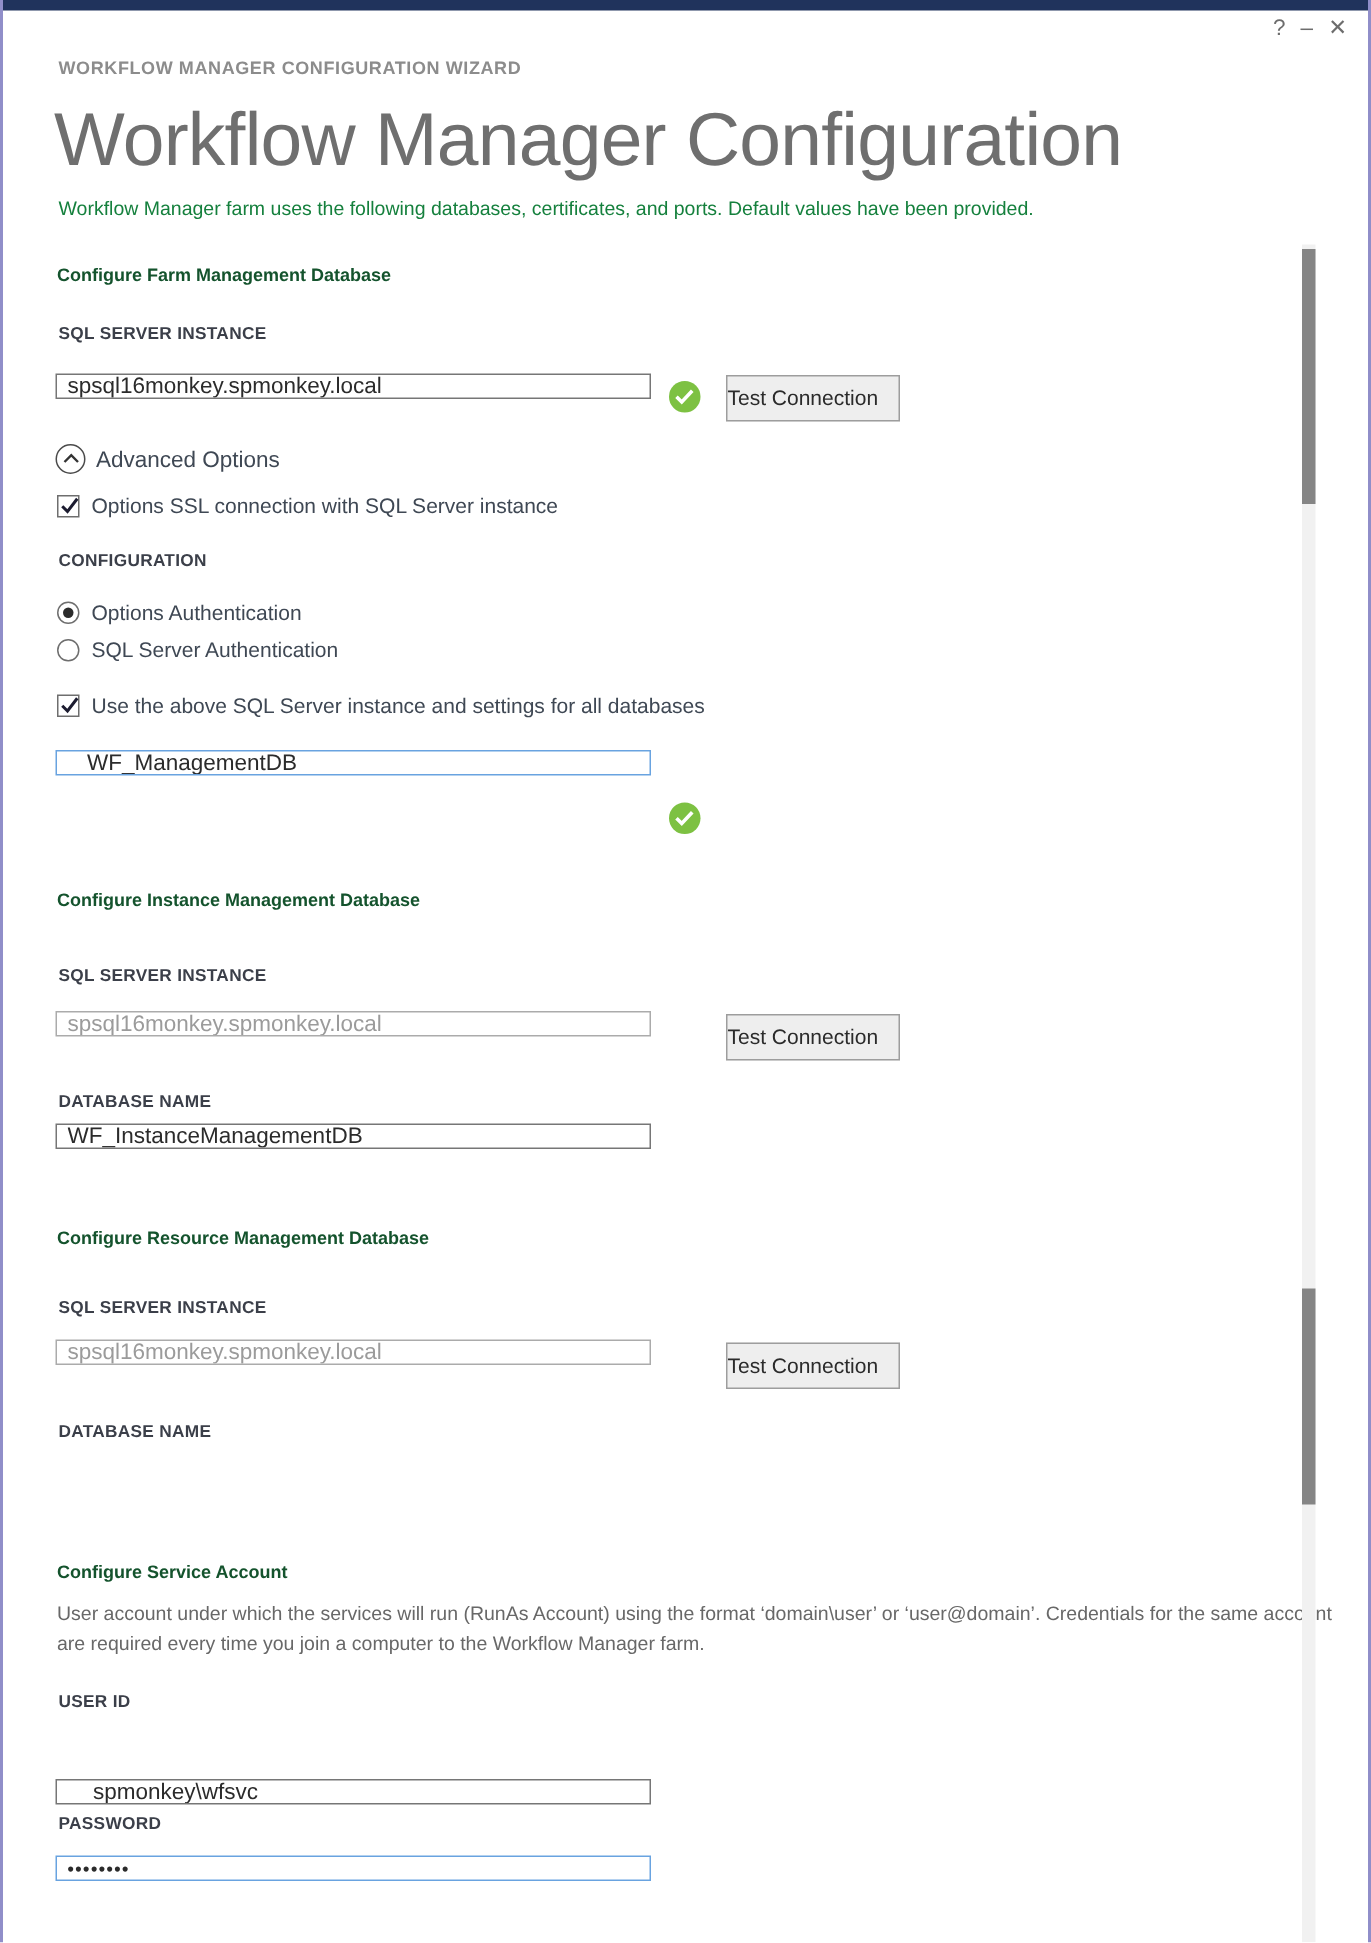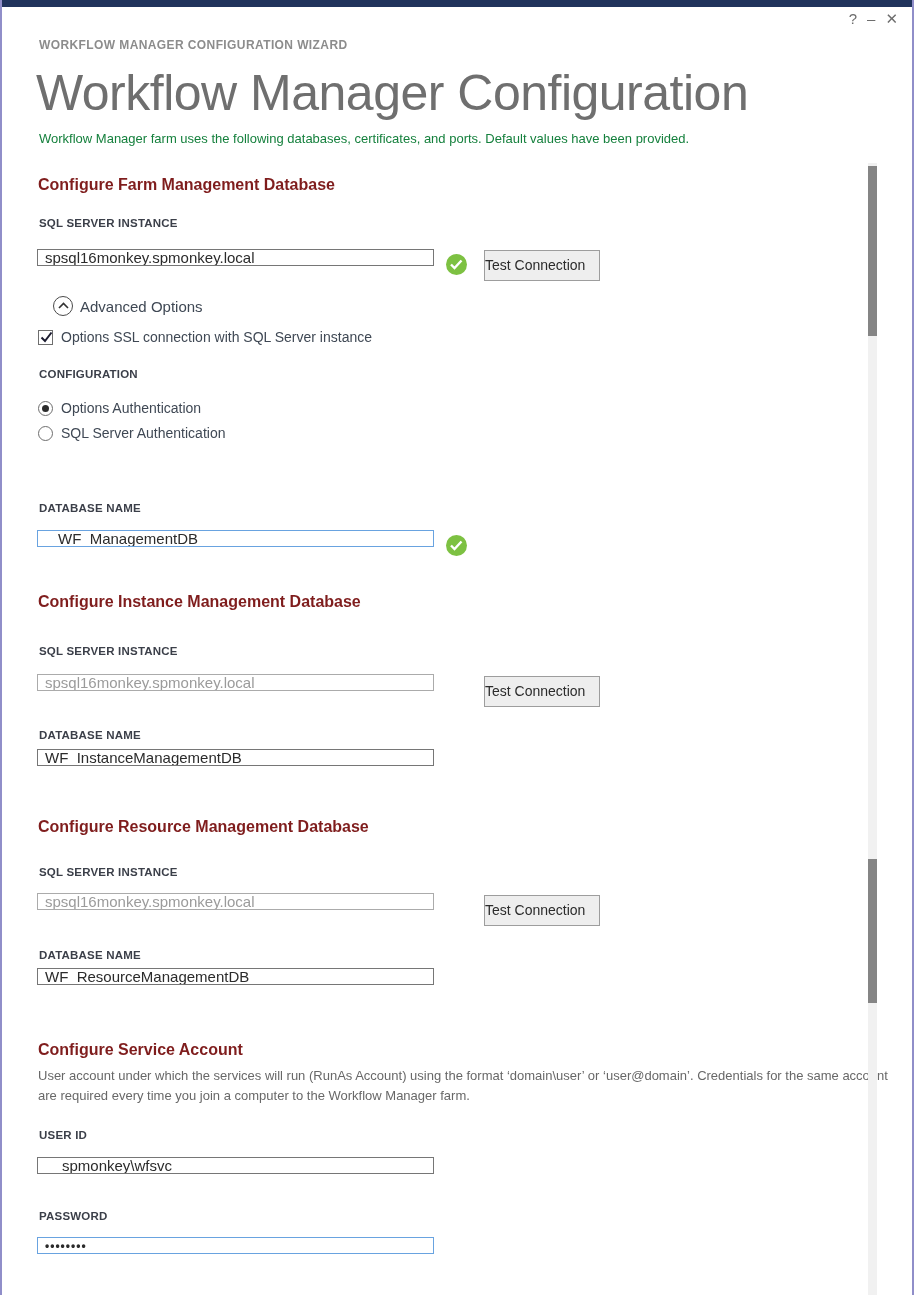--- a/index.html
+++ b/index.html
@@ -8,35 +8,35 @@
     position:relative; width:914px; height:1295px; background:#ffffff; overflow:hidden;
     border-left:2px solid #908ec9; border-right:2px solid #908ec9;
   }
   .topband { position:absolute; left:0; top:0; width:914px; height:7px; background:#20335c; }
   .titlebar-controls { position:absolute; top:9px; right:14px; display:flex; gap:10px; color:#6d6d6d; font-size:15px; }
   .titlebar-controls span { cursor:default; line-height:20px; }
   .wizard-label { position:absolute; left:37px; top:38px; font-size:12px; font-weight:600; letter-spacing:0.4px; color:#8c8c8c; }
   .page-title { position:absolute; left:34px; top:64px; font-size:50px; font-weight:200; color:#6f6f6f; letter-spacing:-0.5px; }
   .page-desc { position:absolute; left:37px; top:131px; font-size:13px; color:#15803d; }
 
-  .section-h { position:absolute; left:36px; font-size:16px; font-weight:700; color:#7f1d1d; }
+  .section-h { position:absolute; left:36px; font-size:12px; font-weight:700; color:#14532d; }
   .fld-label { position:absolute; left:37px; font-size:11.5px; font-weight:600; color:#3b3f49; letter-spacing:0.2px; }
 
   .tb { position:absolute; left:35px; width:397px; height:17px; border:1px solid #767676; background:#fff;
         font-family:"Liberation Sans", sans-serif; font-size:15px; color:#2b2b2b; padding:0 7px; outline:none; }
   .tb.blue { border:1px solid #69a3e0; }
   .tb:disabled, .tb.disabled { border:1px solid #ababab; color:#9b9b9b; background:#fff; }
 
   .check-badge { position:absolute; width:21px; height:21px; border-radius:50%; background:#7dc142; }
   .check-badge svg { position:absolute; left:4px; top:5px; }
 
   .btn { position:absolute; left:482px; width:116px; height:31px; background:#eeeeee; border:1px solid #9d9d9d;
          font-family:"Liberation Sans", sans-serif; font-size:14px; color:#2b2b2b; text-align:left; line-height:29px; cursor:default; }
 
-  .adv-toggle { position:absolute; left:35px; display:flex; align-items:center; gap:7px; cursor:default;margin-left:16px; }
+  .adv-toggle { position:absolute; left:35px; display:flex; align-items:center; gap:7px; cursor:default; }
   .adv-circle { width:20px; height:20px; border:1.5px solid #4a4a4a; border-radius:50%; position:relative; background:#fff; }
   .adv-circle svg { position:absolute; left:4px; top:5px; }
   .adv-text { font-size:15px; color:#3f4854; }
 
   .opt-row { position:absolute; left:36px; display:flex; align-items:center; gap:8px; }
   .cbx { width:15px; height:15px; border:1px solid #6e6e6e; background:#fff; position:relative; flex:0 0 auto; }
   .cbx svg { position:absolute; left:1px; top:0px; }
   .rad { width:15px; height:15px; border:1px solid #6e6e6e; border-radius:50%; background:#fff; position:relative; flex:0 0 auto; }
   .rad.selected::after { content:""; position:absolute; left:3px; top:3px; width:7px; height:7px; border-radius:50%; background:#2b2b2b; }
   .opt-label { font-size:14px; color:#3f4854; }
@@ -96,47 +96,54 @@
 
   <div class="opt-row" style="top:400px">
     <span class="rad selected"></span>
     <span class="opt-label">Options Authentication</span>
   </div>
   <div class="opt-row" style="top:425px">
     <span class="rad"></span>
     <span class="opt-label">SQL Server Authentication</span>
   </div>
 
+  <div class="opt-row" style="top:462px">
+    <span class="cbx">
+      <svg width="13" height="13" viewBox="0 0 13 13">
+          <polyline points="1.5,6.5 5,10 11.5,1.5" fill="none" stroke="#1c1c30" stroke-width="2"></polyline>
+        </svg>
+    </span>
+    <span class="opt-label">Use the above SQL Server instance and settings for all databases</span>
+  </div>
 
   <div class="fld-label" style="top:502px">DATABASE NAME</div>
-  <input class="tb blue" style="top: 530px; padding-left: 20px;" value="WF_ManagementDB">
+  <input class="tb blue" style="top: 500px; padding-left: 20px;" value="WF_ManagementDB">
   <div class="check-badge" style="left:444px; top:535px">
     <svg width="13" height="11" viewBox="0 0 13 11">
         <polyline points="1,5.5 4.5,9 11.5,1.5" fill="none" stroke="#ffffff" stroke-width="2.4"></polyline>
       </svg>
   </div>
 
   <div class="section-h" style="top:593px">Configure Instance Management Database</div>
   <div class="fld-label" style="top:645px">SQL SERVER INSTANCE</div>
   <input class="tb" style="top: 674px;" disabled="" value="spsql16monkey.spmonkey.local">
   <div class="btn" style="top:676px">Test Connection</div>
   <div class="fld-label" style="top:729px">DATABASE NAME</div>
   <input class="tb" style="top: 749px;" value="WF_InstanceManagementDB">
 
   <div class="section-h" style="top:818px">Configure Resource Management Database</div>
   <div class="fld-label" style="top:866px">SQL SERVER INSTANCE</div>
   <input class="tb" style="top: 893px;" disabled="" value="spsql16monkey.spmonkey.local">
   <div class="btn" style="top:895px">Test Connection</div>
   <div class="fld-label" style="top:949px">DATABASE NAME</div>
-  <input class="tb" style="top: 968px;" value="WF_ResourceManagementDB">
 
   <div class="section-h" style="top:1041px">Configure Service Account</div>
   <div class="svc-desc">User account under which the services will run (RunAs Account) using the format ‘domain\user’ or ‘user@domain’. Credentials for the same account are required every time you join a computer to the Workflow Manager farm.</div>
   <div class="fld-label" style="top:1129px">USER ID</div>
-  <input class="tb" style="top: 1157px; padding-left: 24px;" value="spmonkey\wfsvc">
+  <input class="tb" style="top: 1186px; padding-left: 24px;" value="spmonkey\wfsvc">
   <div class="fld-label" style="top:1210px">PASSWORD</div>
   <input class="tb blue" style="top: 1237px; font-size: 12px; letter-spacing: 1px; font-weight: 700;" value="••••••••">
 
   <div class="scroll-track">
     <div class="scroll-thumb thumb-a"></div>
     <div class="scroll-thumb thumb-b"></div>
   </div>
 </div>
 
 </body></html>

